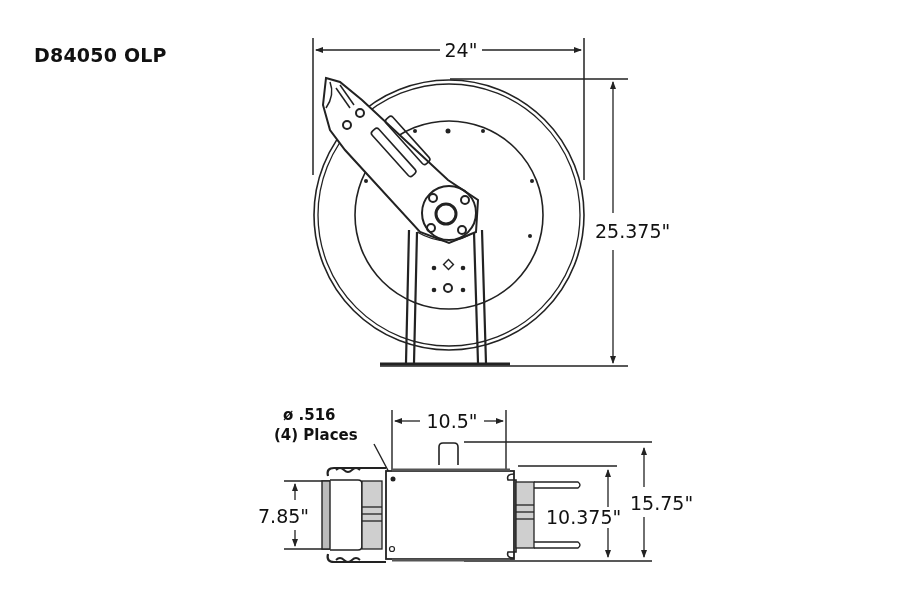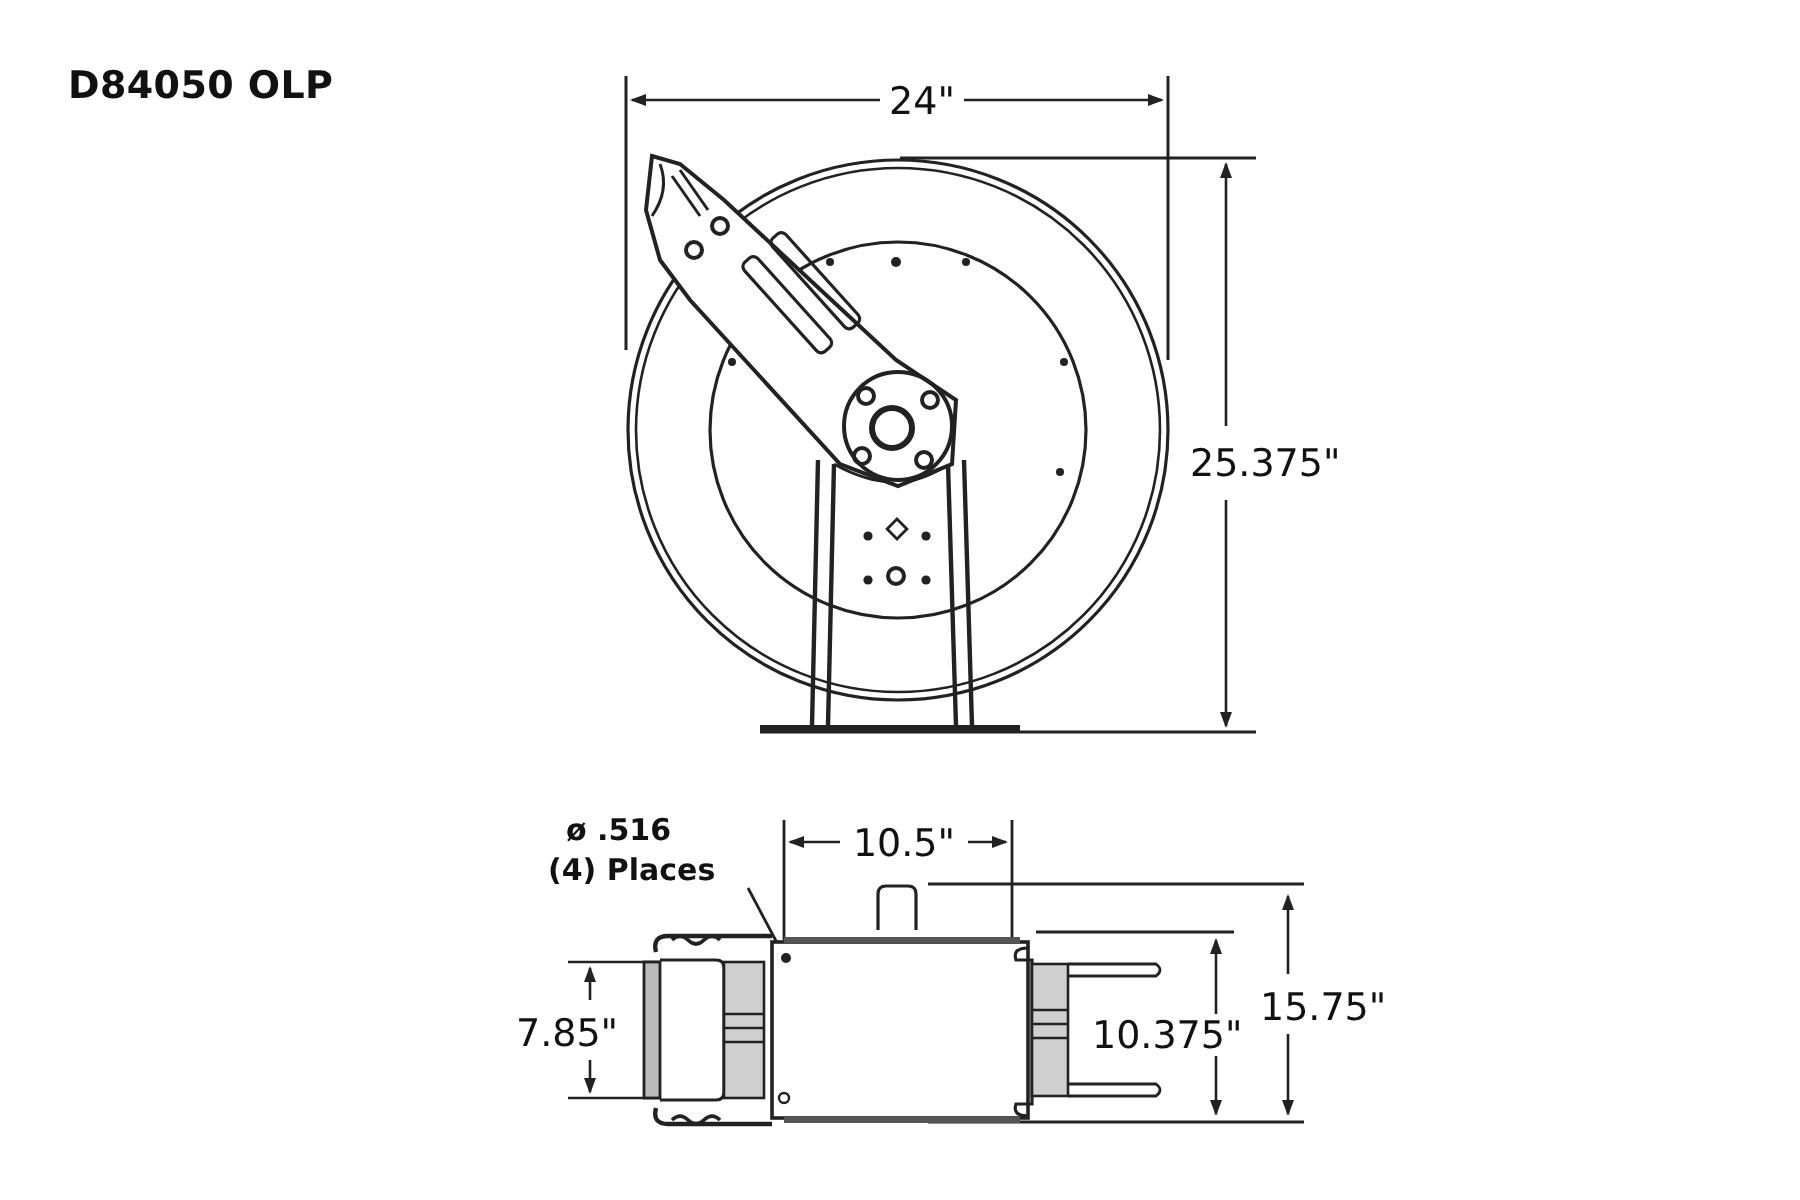--- a/index.html
+++ b/index.html
@@ -1,17 +1,17 @@
 <!DOCTYPE html>
 <html><head>
 <meta charset="utf-8">
 <style>
   html, body { margin: 0; padding: 0; background: #ffffff; }
   body { width: 900px; height: 600px; position: relative; overflow: hidden; font-family: "DejaVu Sans", sans-serif; }
-  .title { position: absolute; left: 34px; top: 32px; font-family: "DejaVu Sans", sans-serif; font-weight: bold; font-size: 19px; color: #111; letter-spacing: 0.2px; }
+  .title { position: absolute; left: 34px; top: 44px; font-family: "DejaVu Sans", sans-serif; font-weight: bold; font-size: 19px; color: #111; letter-spacing: 0.2px; }
   svg { position: absolute; left: 0; top: 0; }
   .dim { font-family: "DejaVu Sans", sans-serif; font-size: 19px; fill: #111; }
   .note { font-family: "DejaVu Sans", sans-serif; font-size: 15px; font-weight: bold; fill: #111; }
 </style>
 </head>
 <body>
 
 <div class="title">D84050 OLP</div>
 
 <svg width="900" height="600" viewBox="0 0 900 600">

